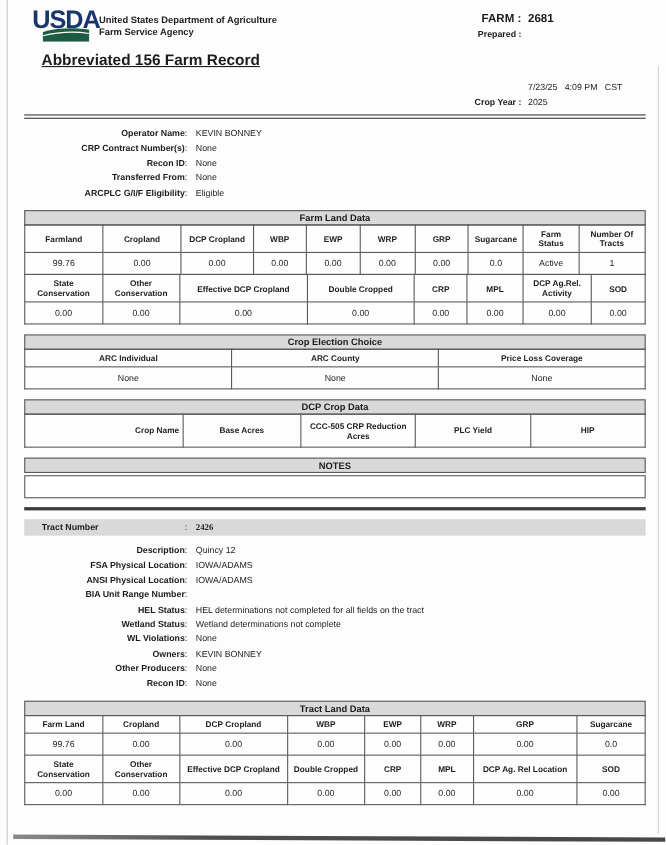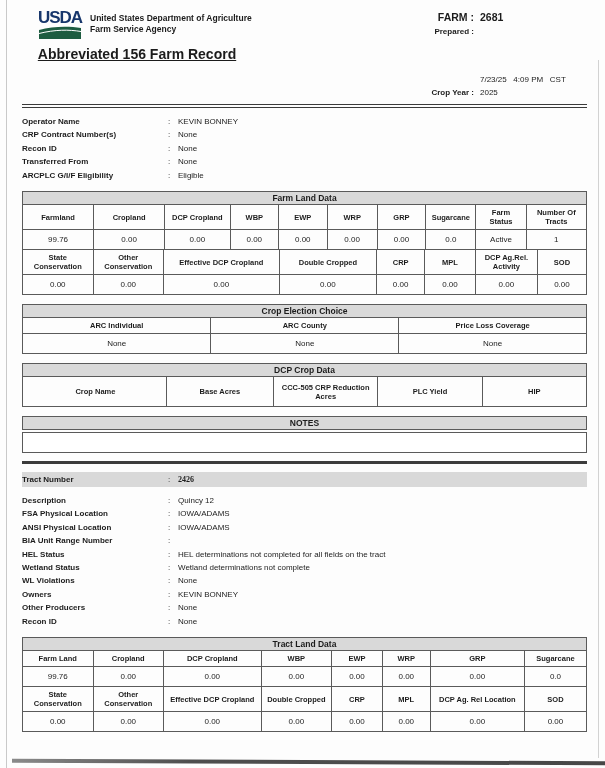--- a/index.html
+++ b/index.html
@@ -18,64 +18,64 @@
   
   .hdr { display:flex; justify-content:space-between; }
   .hdr-left { width:160px; }
   .hdr-left .state, .hdr-left .county { font-size:9px; font-weight:bold; line-height:12px; }
   .hdr-left .formline { margin-top:6px; font-size:8.5px; font-weight:bold; }
   .hdr-left .formline .fv { margin-left:8px; }
   .hdr-left .fine { margin-top:5px; font-size:7px; font-style:italic; color:#333; }
   .hdr-center { width:230px; text-align:left; }
   .logo-row { display:flex; align-items:flex-start; gap:6px; margin-left:14px; }
   .usda-mark { display:flex; flex-direction:column; align-items:center; width:48px; }
-  .usda-word { font-size:17px; font-weight:bold; color:#17366b; letter-spacing:-1px; line-height:15px; }
+  .usda-word { font-size:23px; font-weight:bold; color:#17366b; letter-spacing:-1px; line-height:15px; }
   .agency { font-size:8.5px; font-weight:bold; line-height:10.5px; padding-top:3px; }
   .doc-title { font-size:14px; font-weight:bold; text-align:center; margin-top:3px;text-decoration:underline; }
   .hdr-right { width:165px; font-size:8px; }
   .hdr-right .row { display:flex; line-height:13px; }
   .hdr-right .lab { width:58px; text-align:right; font-weight:bold; padding-right:6px; }
   .hdr-right .farmrow { font-size:10.5px; line-height:15px;align-items:center; }
   .hdr-right .farmrow .lab { font-weight:bold; }
   .hdr-right .farmrow .val { font-weight:bold; }
   .pre { white-space:pre;margin-top:48px; }
 
   .dbl-rule { border-top:1.5px solid #3a3a3a; border-bottom:1px solid #3a3a3a; height:4px; margin-top:5px; }
 
   
   .kv-block { margin-top:7px; }
   .kv { display:flex; font-size:8px; line-height:13.4px; }
-  .kv .k { width:146px; font-weight:bold; }
+  .kv .k { width:146px; font-weight:bold;text-align:right; }
   .kv .c { width:10px; text-align:left; }
   .kv .v { flex:1; }
 
   
   .band {
     background:#d9d9d9;
     border:1px solid #5a5a5a;
     font-size:8.5px; font-weight:bold;
     text-align:center; line-height:13px; height:14px;
   }
   .sect { margin-top:9px; }
   table { border-collapse:collapse; width:100%; table-layout:fixed; margin-top:-1px; }
   th, td { border:1px solid #5a5a5a; text-align:center; vertical-align:middle; }
   th { font-size:7.5px; font-weight:bold; padding:3px 3px; line-height:9px; }
   td { font-size:8px; height:20px;margin-left:43px; }
   .dcp-table th { height:30px; }
-  .dcp-table th.left { text-align:center; padding-left:5px; }
+  .dcp-table th.left { text-align:right; padding-left:5px; }
   .notes-box { border:1px solid #5a5a5a; height:21px; margin-top:2px; background:#fff; }
 
   .thick-rule { border-top:3px solid #3c3c3c; margin-top:8px; }
 
   .tract-band {
     background:#d9d9d9;
     margin-top:8px; height:15px;
     display:flex; font-size:8px; line-height:15px;
   }
-  .tract-band .k { width:146px; font-weight:bold; padding-left:0; }
+  .tract-band .k { width:146px; font-weight:bold; padding-left:16px; }
   .tract-band .c { width:10px; }
   .tract-band .v { font-weight:bold;font-family:Liberation Serif, serif; }
 
   .bottom-bar {
     position:absolute; left:12px; right:0; bottom:4px; height:4px;
     background:linear-gradient(90deg,#8a8a8a,#4e4e4e 30%,#474747);
     transform:rotate(0.25deg);
   }
 </style>
 </head>

